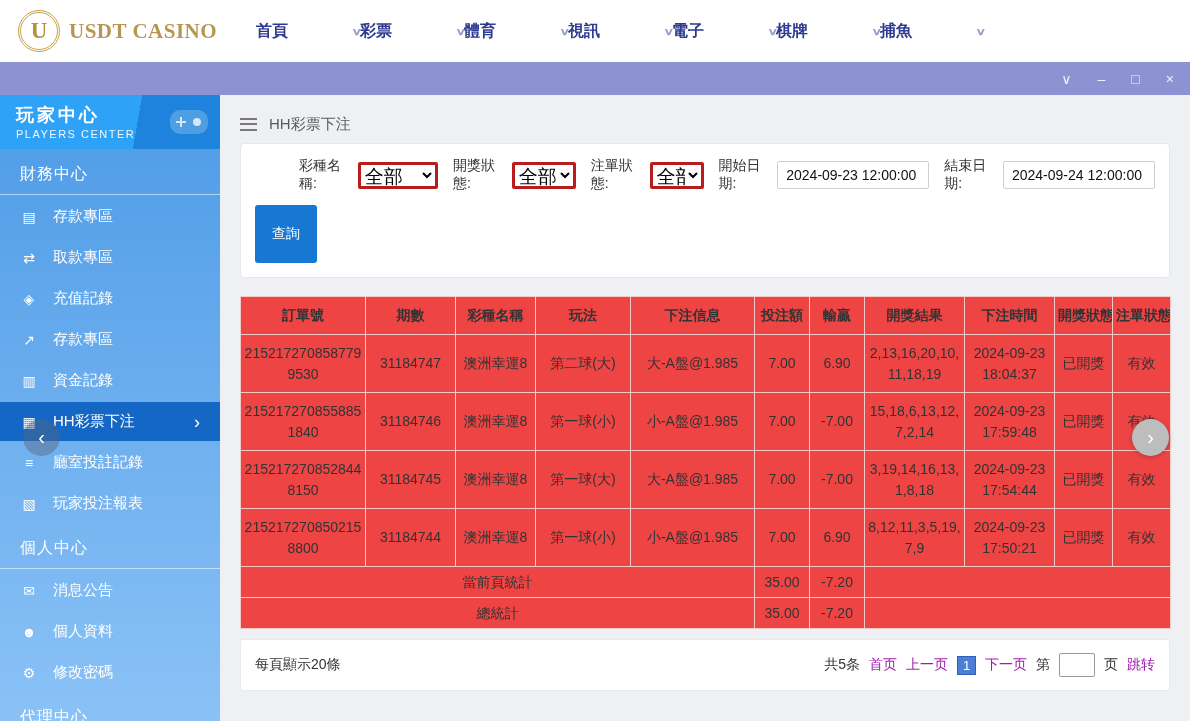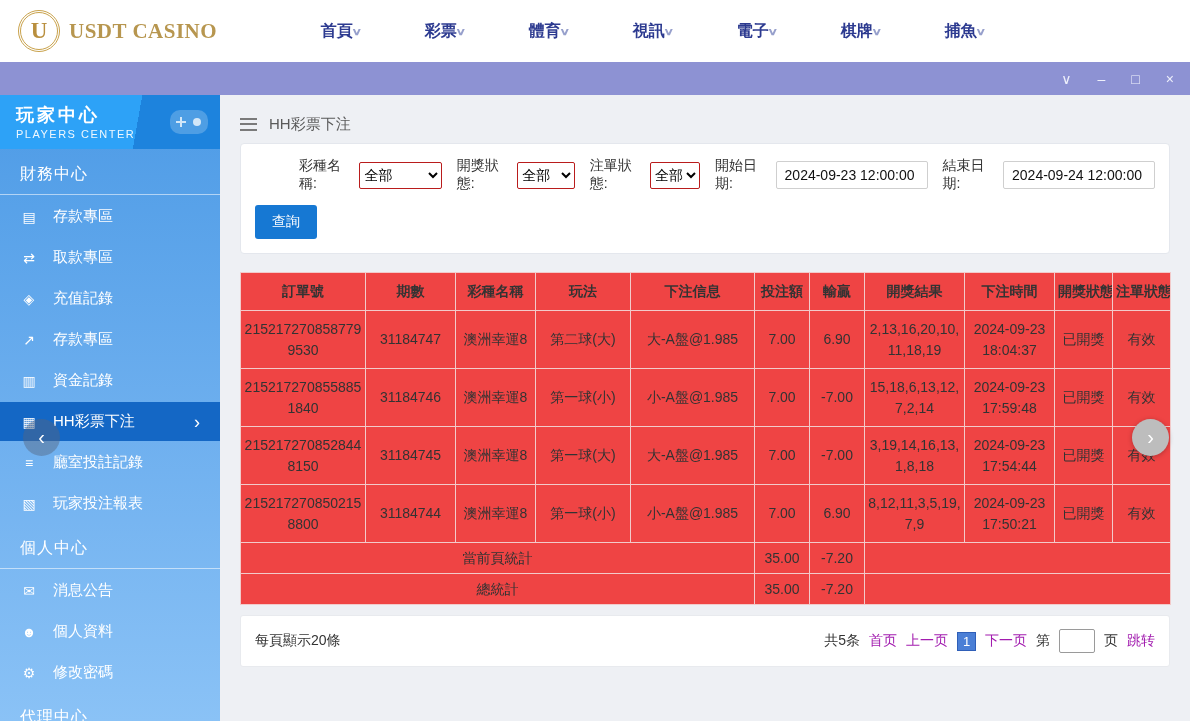--- a/index.html
+++ b/index.html
@@ -8,21 +8,21 @@
 
   
   .top-header { height: 62px; background: #fff; display: flex; align-items: center; padding: 0 18px; }
   .logo { display: flex; align-items: center; gap: 9px; width: 238px; cursor: pointer; }
   .logo-badge { width: 42px; height: 42px; border: 3px double #c9a24b; border-radius: 50%;
     color: #b98f3e; font-family: "Liberation Serif", serif; font-weight: 700; font-size: 23px;
     display: flex; align-items: center; justify-content: center; }
   .logo-text { font-family: "Liberation Serif", serif; font-weight: 800; font-size: 21px;
     color: #b7964f; letter-spacing: .5px; }
   .main-nav { flex: 1; display: flex; }
-  .nav-item { width: 104px; display: flex; align-items: center; justify-content: flex-end; 
+  .nav-item { width: 104px; display: flex; align-items: center; justify-content: space-between; gap: 7px;
     color: #2c3a90; font-size: 16px; font-weight: 700; cursor: pointer; }
   .chev { color: #97a0cc; font-size: 10px; transform: scaleX(1.5); }
 
   
   .title-bar { height: 33px; background: #8d92d3; display: flex; align-items: center;
     justify-content: flex-end; gap: 26px; padding: 0 16px; }
   .win-btn { color: #eef0fb; font-size: 14px; line-height: 1; cursor: pointer; }
 
   
   .layout { display: flex; height: 626px; }
@@ -53,27 +53,27 @@
   
   .content { flex: 1; padding: 10px 20px 0; background: #eef0f4; overflow: hidden; }
   .breadcrumb { height: 38px; display: flex; align-items: center; gap: 12px; color: #5a5a5a; font-size: 15px; }
   .hamburger { width: 17px; height: 13px; display: flex; flex-direction: column; justify-content: space-between; cursor: pointer; }
   .hamburger i { height: 2px; background: #7a7a7a; }
 
   .filter-panel { background: #fff; border: 1px solid #e4e7ed; border-radius: 4px; padding: 13px 14px 14px; }
   .filter-row { display: flex; align-items: center; gap: 7px; font-size: 14px; color: #333; margin-left: 44px; }
   .filter-row label { margin-left: 8px; }
   .filter-row label:first-child { margin-left: 0; }
-  .sel { height: 27px; border: 1px solid #b91c1c; border-radius: 2px; background: #fff; font-size: 14px;
+  .sel { height: 27px; border: 3px solid #b91c1c; border-radius: 2px; background: #fff; font-size: 19px;
     font-family: "Liberation Sans", sans-serif; }
   .sel-lg { width: 92px; } .sel-md { width: 64px; } .sel-sm { width: 54px; }
   .date-input { width: 152px; height: 28px; border: 1px solid #cfcfcf; border-radius: 2px; padding: 0 8px;
     font-size: 14px; color: #111; font-family: "Liberation Sans", sans-serif; }
   .search-btn { margin-top: 12px; background: #1678d3; color: #fff; border: 0; border-radius: 3px;
-    padding: 8px 17px; font-size: 14px; cursor: pointer; font-family: "Liberation Sans", sans-serif; }
+    padding: 20px 17px; font-size: 14px; cursor: pointer; font-family: "Liberation Sans", sans-serif; }
 
   .data-table { width: 100%; border-collapse: collapse; background: #ef4444; margin-top: 18px; table-layout: fixed; }
   .data-table th, .data-table td { border: 1px solid #f2caca; text-align: center; font-size: 14px;
     color: #333; padding: 4px 3px; line-height: 1.45; }
   .data-table th { font-weight: 700; height: 38px; white-space: nowrap; overflow: hidden; }
   .data-table tbody tr.data-row td { height: 58px; }
   .summary-row td { height: 31px; }
   .wrap-any { word-break: break-all; }
 
   .table-footer { margin-top: 10px; background: #fff; border: 1px solid #e8eaee; border-radius: 3px;

